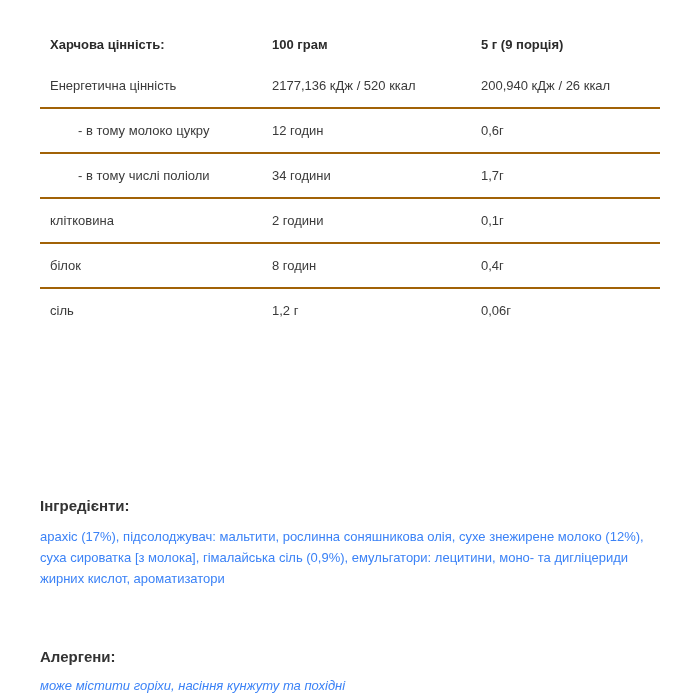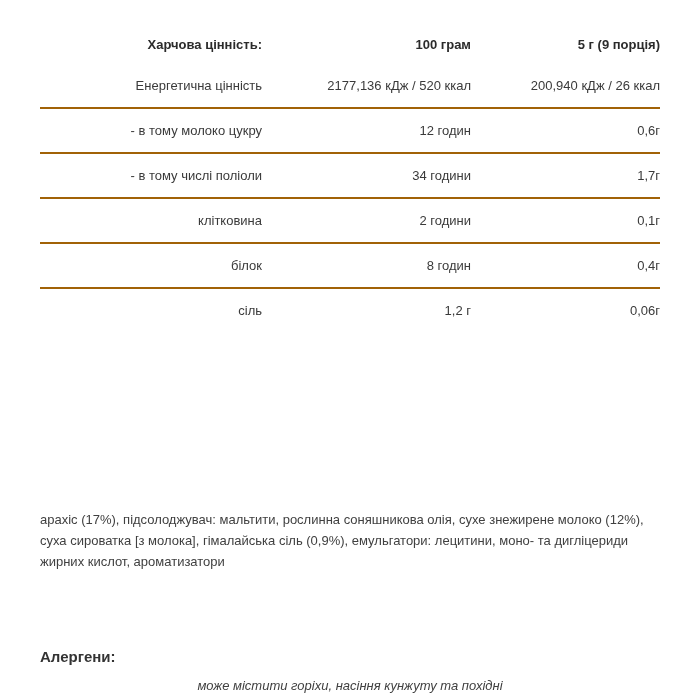--- a/index.html
+++ b/index.html
@@ -5,31 +5,31 @@
     html, body { margin: 0; padding: 0; background: #ffffff; }
     body {
       width: 700px; height: 700px; overflow: hidden;
       font-family: "Liberation Sans", "DejaVu Sans", sans-serif;
       color: #333333;
       position: relative;
     }
     .wrap { position: absolute; left: 40px; top: 24px; width: 620px; }
     table.nutr { width: 620px; border-collapse: collapse; table-layout: fixed; }
     table.nutr td, table.nutr th {
-      height: 43px; padding: 0 0 0 10px; font-size: 13px; text-align: right;
+      height: 43px; padding: 0 0 0 10px; font-size: 13px; text-align: left;
       vertical-align: middle; white-space: nowrap; color: #3a3a3a; font-weight: normal;
     }
     table.nutr tr { border-bottom: 2px solid #a16207; }
     table.nutr tr:last-child { border-bottom: none; }
     table.nutr th { font-weight: bold; color: #2b2b2b; height: 40px; }
     col.c1 { width: 222px; } col.c2 { width: 209px; } col.c3 { width: 189px; }
     td.sub { padding-left: 38px !important; }
     .section { position: absolute; left: 40px; width: 620px; }
     .sec-title { font-size: 15px; font-weight: bold; color: #333333; margin: 0; }
-    .sec-body { font-size: 13px; color: #404040; line-height: 21px; margin-top: 12px; }
+    .sec-body { font-size: 13px; color: #3b82f6; line-height: 21px; margin-top: 12px; }
     .italic { font-style: italic; }
   </style>
 </head>
 <body>
 
 <div class="wrap">
   <table class="nutr">
     <colgroup>
         <col class="c1">
         <col class="c2">
@@ -71,19 +71,20 @@
       <tr>
         <td>сіль</td>
         <td>1,2 г</td>
         <td>0,06г</td>
       </tr>
     </tbody>
   </table>
 </div>
 
 <div class="section" style="top:497px;">
+  <h3 class="sec-title">Інгредієнти:</h3>
   <div class="sec-body">арахіс (17%), підсолоджувач: мальтити, рослинна соняшникова олія, сухе знежирене молоко (12%), суха сироватка [з молока], гімалайська сіль (0,9%), емульгатори: лецитини, моно- та дигліцериди жирних кислот, ароматизатори</div>
 </div>
 
 <div class="section" style="top:648px;">
   <h3 class="sec-title">Алергени:</h3>
-  <div class="sec-body italic" style="margin-top:10px;text-align:center;">може містити горіхи, насіння кунжуту та похідні</div>
+  <div class="sec-body italic" style="margin-top:10px;">може містити горіхи, насіння кунжуту та похідні</div>
 </div>
 
 </body></html>

